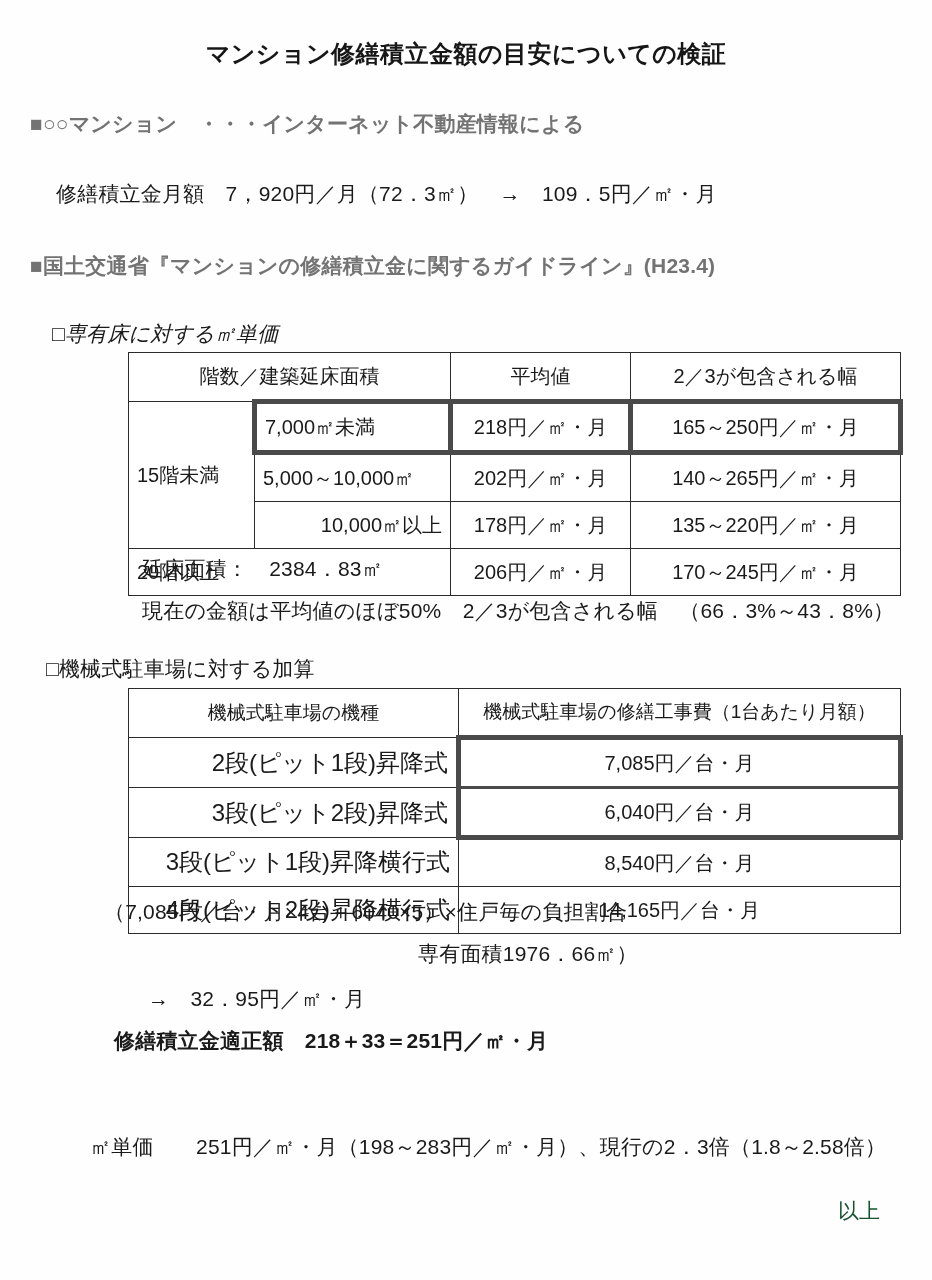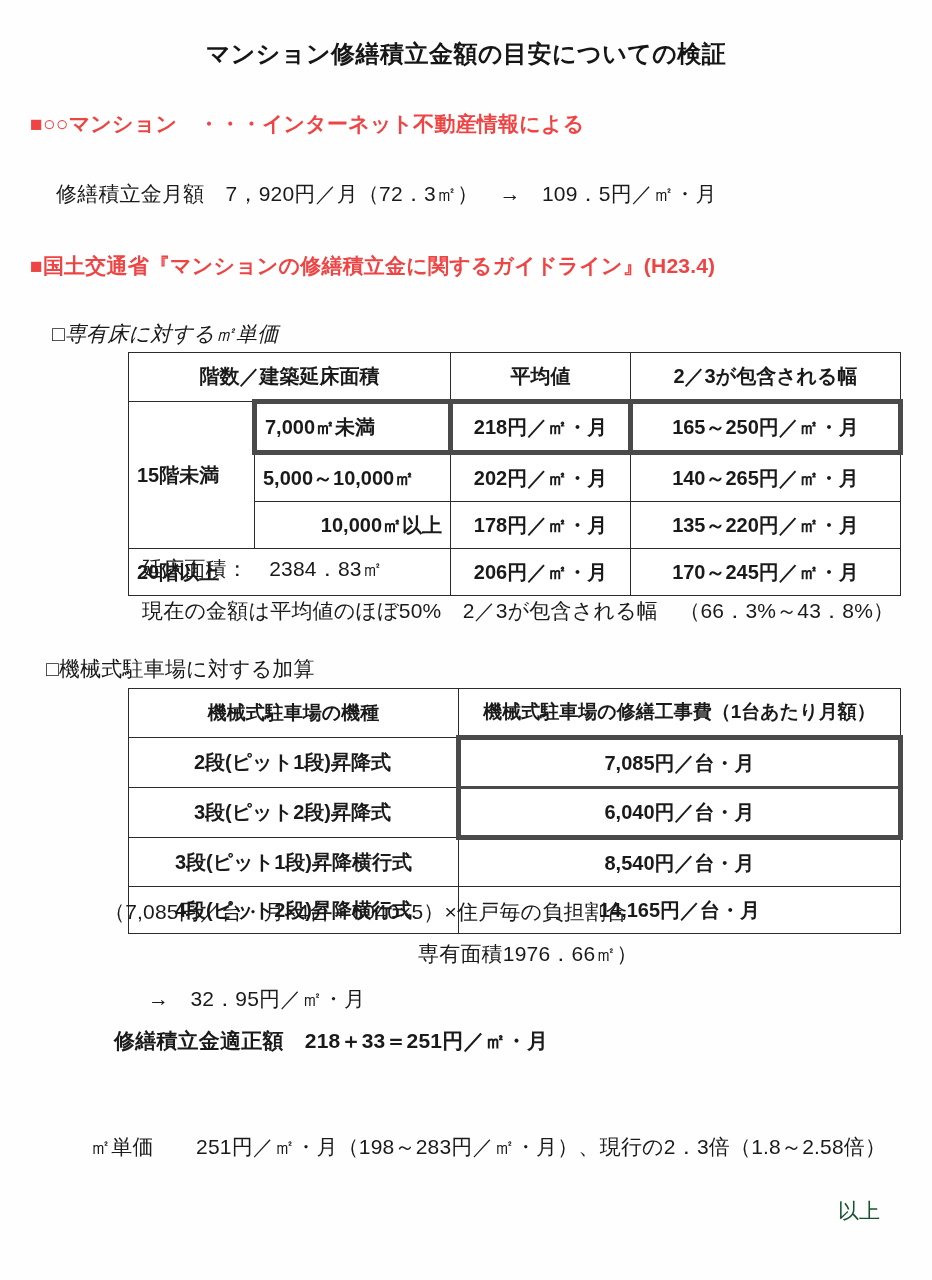--- a/index.html
+++ b/index.html
@@ -41,21 +41,21 @@
     font-size: 21px;
     color: #1a1a1a;
     white-space: nowrap;
     letter-spacing: 0.2px;
   }
   .line.bold { font-weight: bold; }
   .sq-head {
     position: absolute;
     font-size: 21px;
     font-weight: bold;
-    color: #ef4444;
+    color: #737373;
     white-space: nowrap;
     letter-spacing: 0.2px;
   }
   .box-head {
     position: absolute;
     font-size: 21px;
     color: #1a1a1a;
     white-space: nowrap;
     letter-spacing: 0.2px;
   }
@@ -65,21 +65,21 @@
     position: absolute;
     border-collapse: collapse;
     table-layout: fixed;
     font-size: 20px;
     color: #1a1a1a;
     background: #ffffff;
   }
   .tbl td, .tbl th {
     border: 1.5px solid #2b2b2b;
     padding: 4px 8px;
-    font-weight: bold;
+    font-weight: normal;
     text-align: center;
     vertical-align: middle;
     white-space: nowrap;
   }
   .tbl td.left { text-align: left; }
   .tbl td.right { text-align: right; }
   .hl {
     border: 5px solid #4a4a4a !important;
     font-weight: bold;
     position: relative;
@@ -98,21 +98,21 @@
   #table-floor-area .c3 { width: 180px; }
   #table-floor-area .c4 { width: 270px; }
   #table-floor-area td { height: 38px; }
 
   
   #table-parking { top: 688px; left: 128px; width: 772px; }
   #table-parking .p1 { width: 330px; }
   #table-parking .p2 { width: 442px; }
   #table-parking td { height: 38px; }
   #table-parking td.hdr { font-size: 19px; }
-  #table-parking td.model { text-align: center; font-size: 20px; }
+  #table-parking td.model { text-align: right; font-size: 24px; }
   .footer-right {
     position: absolute;
     font-size: 21px;
     color: #14532d;
     text-align: right;
   }
 </style>
 </head>
 <body>
 

